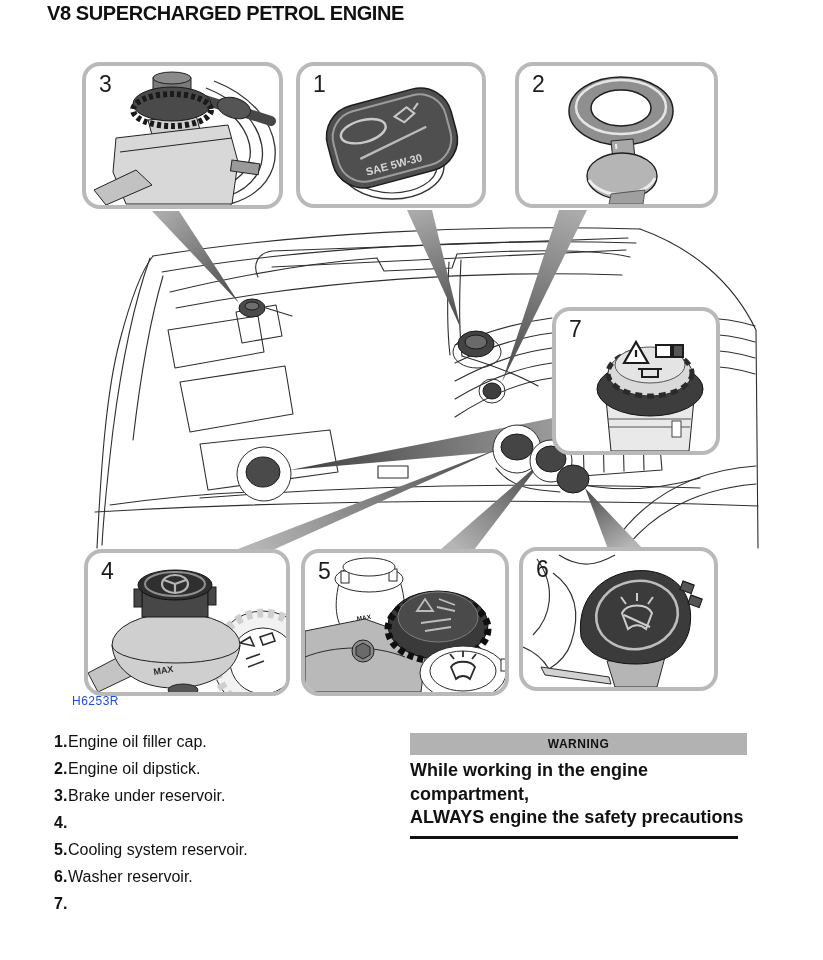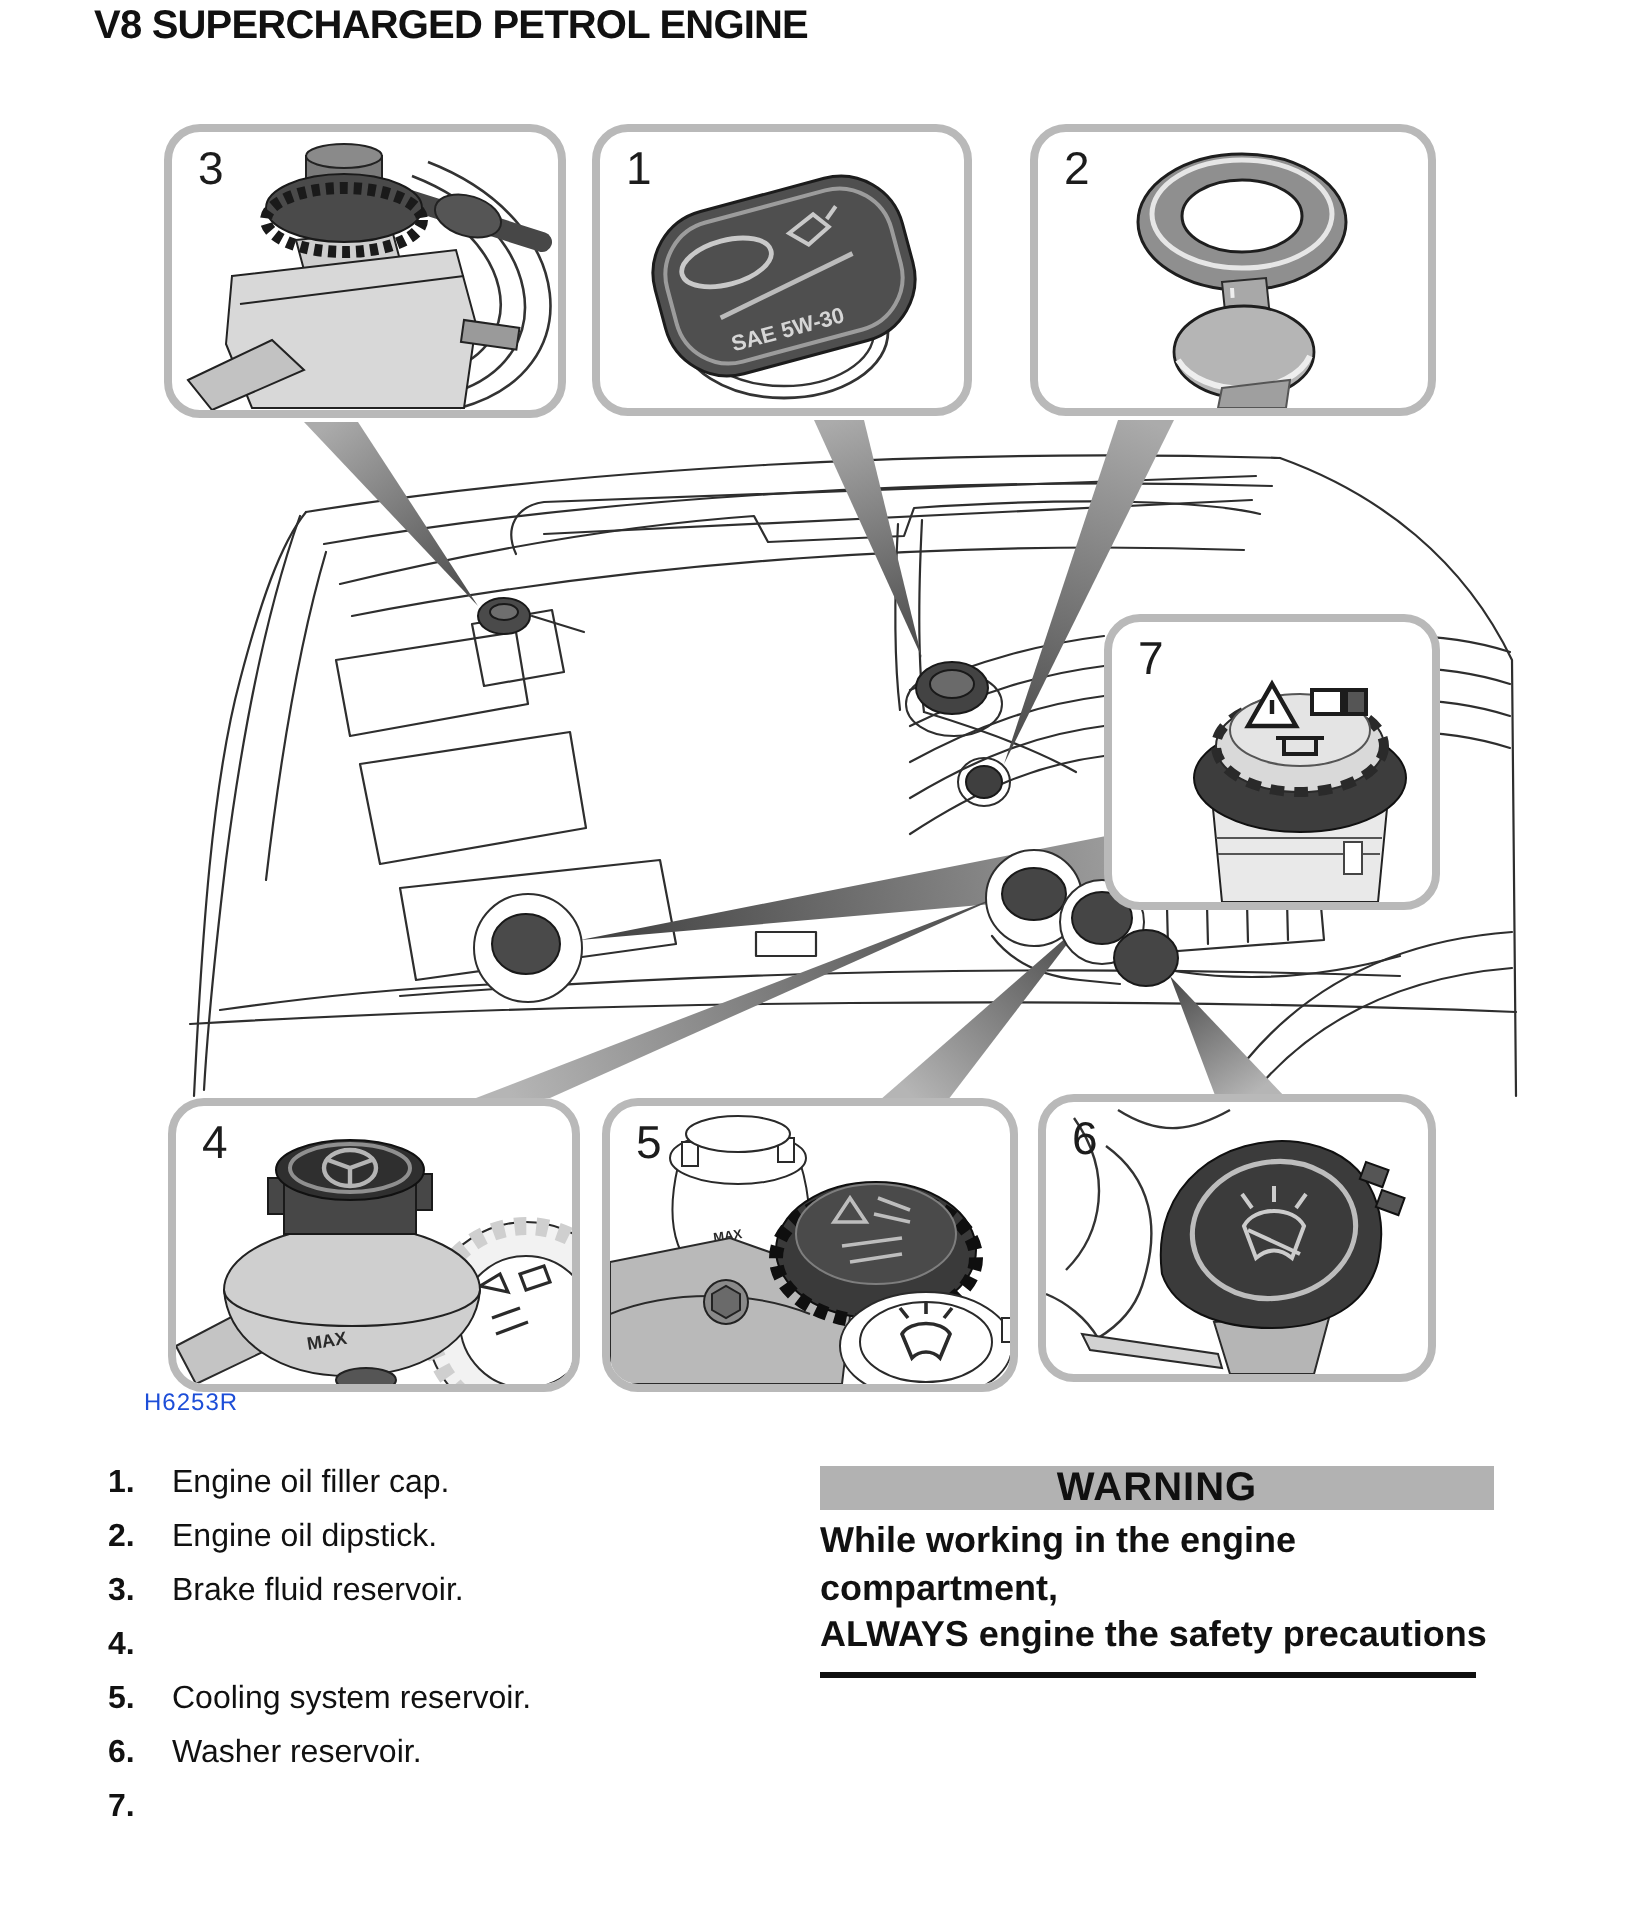--- a/index.html
+++ b/index.html
@@ -18,25 +18,25 @@
   #box7{left:552px;top:307px;width:168px;height:148px;}
   #box4{left:84px;top:549px;width:206px;height:147px;}
   #box5{left:301px;top:549px;width:208px;height:147px;}
   #box6{left:519px;top:547px;width:199px;height:144px;}
   .bay{position:absolute;left:60px;top:200px;z-index:1;}
   .figure-code{position:absolute;left:72px;top:694px;font-size:12px;color:#1d4ed8;letter-spacing:.5px;}
   
   .legend{position:absolute;left:52px;top:730px;width:350px;}
   .legend .row{position:relative;height:27px;font-size:16px;}
   .legend .n{position:absolute;left:2px;top:3px;font-weight:bold;}
-  .legend .lbl{position:absolute;left:34px;top:3px;white-space:nowrap;}
+  .legend .lbl{position:absolute;left:16px;top:3px;white-space:nowrap;}
   
   .warning{position:absolute;left:410px;top:733px;width:337px;}
   .warning-header{background:#b2b2b2;height:22px;line-height:22px;text-align:center;
-                  font-size:20px;font-weight:bold;color:#101010;letter-spacing:.5px;}
+                  font-size:12px;font-weight:bold;color:#101010;letter-spacing:.5px;}
   .warning-body{margin-top:4px;font-size:18px;font-weight:bold;line-height:23.5px;}
   .warning-rule{margin-top:6px;width:328px;height:3px;background:#101010;}
   text{font-family:"Liberation Sans",sans-serif;}
 </style>
 </head>
 <body>
 
 <div class="page">
 
   <div class="title">V8 SUPERCHARGED PETROL ENGINE</div>
@@ -316,21 +316,21 @@
     <div class="row">
       <span class="n">1.</span>
       <span class="lbl">Engine oil filler cap.</span>
     </div>
     <div class="row">
       <span class="n">2.</span>
       <span class="lbl">Engine oil dipstick.</span>
     </div>
     <div class="row">
       <span class="n">3.</span>
-      <span class="lbl">Brake fluid reservoir.</span>
+      <span class="lbl">Brake under reservoir.</span>
     </div>
     <div class="row">
       <span class="n">4.</span>
     </div>
     <div class="row">
       <span class="n">5.</span>
       <span class="lbl">Cooling system reservoir.</span>
     </div>
     <div class="row">
       <span class="n">6.</span>

